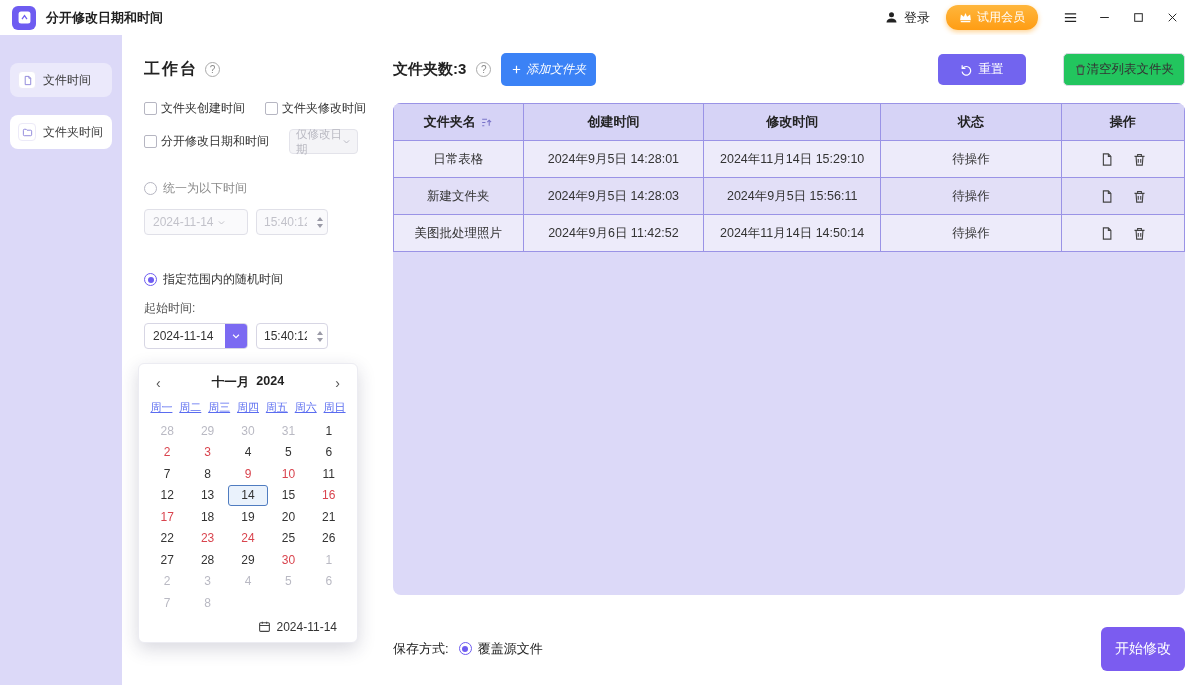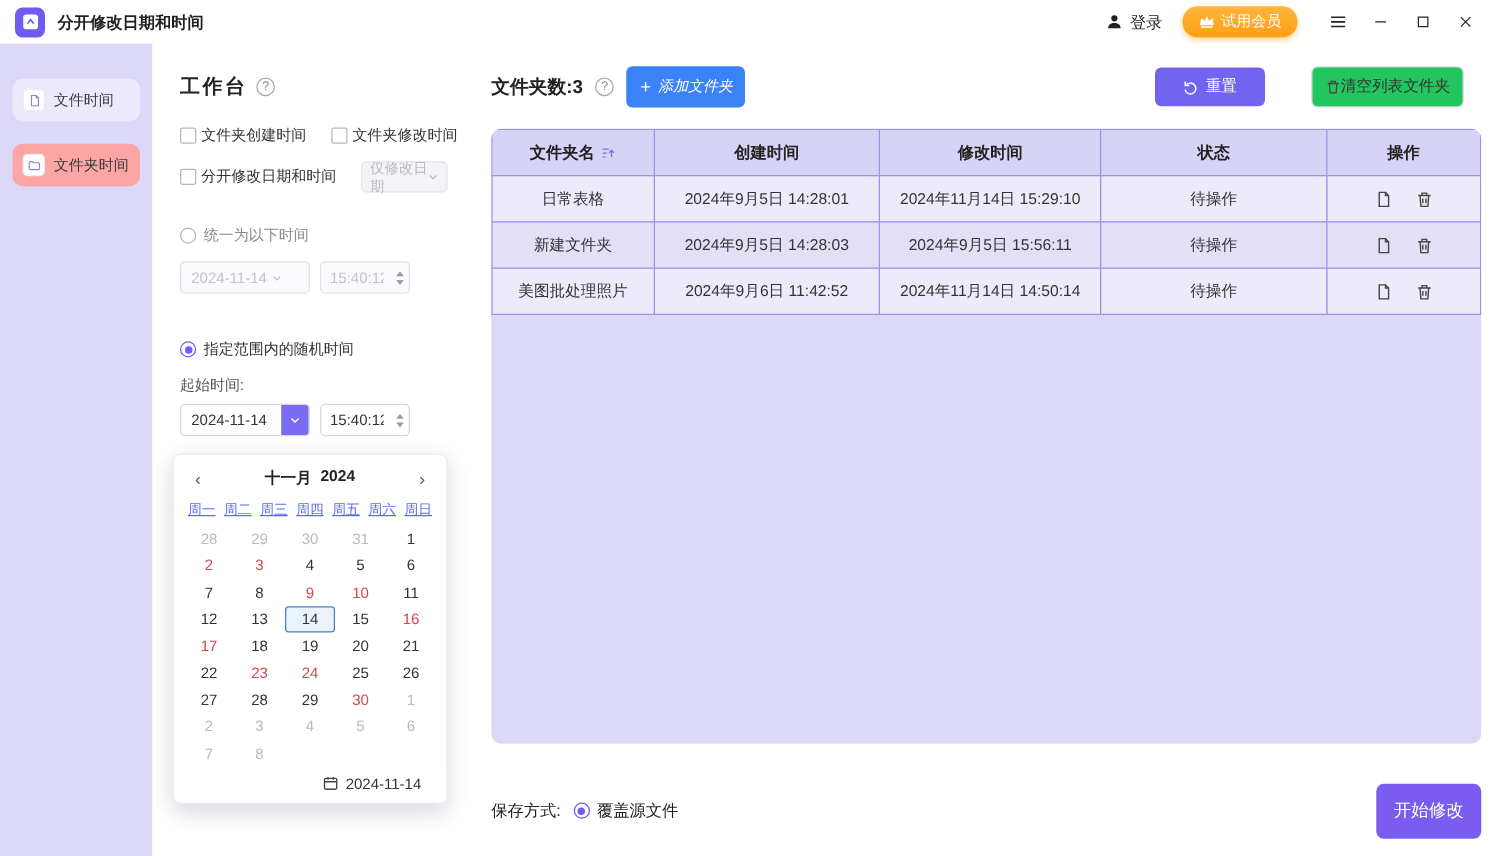--- a/index.html
+++ b/index.html
@@ -17,21 +17,21 @@
            font-size:12px; padding:4px 13px; border-radius:12px; box-shadow:0 2px 5px rgba(255,160,20,.45); cursor:pointer; }
   .win-controls { display:flex; align-items:center; gap:2px; }
   .win-btn { width:32px; height:26px; display:flex; align-items:center; justify-content:center; color:#222; cursor:pointer; }
 
   
   .app-body { flex:1; display:flex; min-height:0; }
   .sidebar { flex:0 0 122px; width:122px; background:#dcd9f8; padding:28px 10px 0; }
   .side-item { display:flex; align-items:center; gap:7px; height:34px; border-radius:8px; padding:0 8px; margin-bottom:18px;
                font-size:12px; color:#3a3a3a; cursor:pointer; }
   .side-item.tint { background:rgba(255,255,255,.42); }
-  .side-item.active { background:#fca5a5; }
+  .side-item.active { background:#ffffff; }
   .side-icon { width:18px; height:18px; border-radius:4px; background:#fff; border:1px solid #eceaf8;
                display:flex; align-items:center; justify-content:center; color:#8b82d9; flex:0 0 18px; }
 
   
   .workbench { flex:0 0 250px; width:250px; background:#fff; padding:24px 14px 0 22px; position:relative; font-size:12px; }
   .wb-title { display:flex; align-items:center; gap:7px; margin-bottom:20px; }
   .wb-title .t { font-size:16px; font-weight:bold; letter-spacing:2px; color:#222; }
   .help { width:15px; height:15px; border:1px solid #aaa; border-radius:50%; color:#888; font-size:10px;
           display:inline-flex; align-items:center; justify-content:center; cursor:pointer; flex:0 0 15px; }
   .cb-row { display:flex; align-items:center; gap:20px; margin-bottom:12px; }
@@ -81,21 +81,21 @@
   .cal-grid { display:grid; grid-template-columns:repeat(5,1fr); margin-top:5px; }
   .cal-day { height:21.5px; display:flex; align-items:center; justify-content:center; font-size:12px; color:#333;
              border:1px solid transparent; cursor:pointer; }
   .cal-day.dim { color:#b9b9c3; }
   .cal-day.w { color:#d9444e; }
   .cal-day.sel { border-color:#4f7cc0; background:#eaf2fc; border-radius:3px; }
   .cal-foot { display:flex; align-items:center; justify-content:flex-end; gap:6px; margin-top:6px; padding-right:12px; font-size:12px; color:#333; }
 
   
   .content { flex:1; background:#fff; display:flex; flex-direction:column; min-width:0; }
-  .content-head { flex:0 0 68px; display:flex; align-items:center; padding:0 29px 0 21px; gap:10px; }
+  .content-head { flex:0 0 68px; display:flex; align-items:center; padding:0 15px 0 21px; gap:10px; }
   .fc-label { font-size:15px; font-weight:bold; color:#222; }
   .btn { border:none; cursor:pointer; font-family:inherit; display:flex; align-items:center; }
   .btn-add { gap:4px; background:#3b82f6; color:#fff; font-size:12px; padding:8px 10px; border-radius:5px;font-style:italic; }
   .head-spacer { flex:1; }
   .btn-reset { gap:6px; background:#7264ef; color:#fff; font-size:12.5px; padding:7px 22px; border-radius:5px; }
   .btn-clear { gap:0; background:#22c55e; color:#333; font-size:12.5px; padding:7px 10px; border-radius:5px; border:1px solid #d8d8e2; margin-left:27px; }
   .table-panel { margin:0 15px 0 21px; background:#dcd9f8; border-radius:8px; height:492px; overflow:hidden; }
   table { width:100%; border-collapse:collapse; table-layout:fixed; }
   th, td { border:1px solid #9a93e6; text-align:center; font-size:12.5px; height:37px; padding:0 4px; white-space:nowrap; overflow:hidden; }
   th { background:#d6d3f6; font-weight:bold; font-size:13px; color:#222; }

